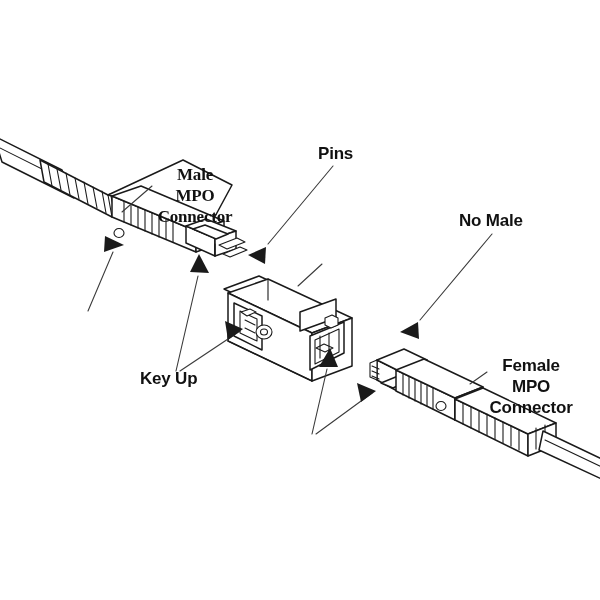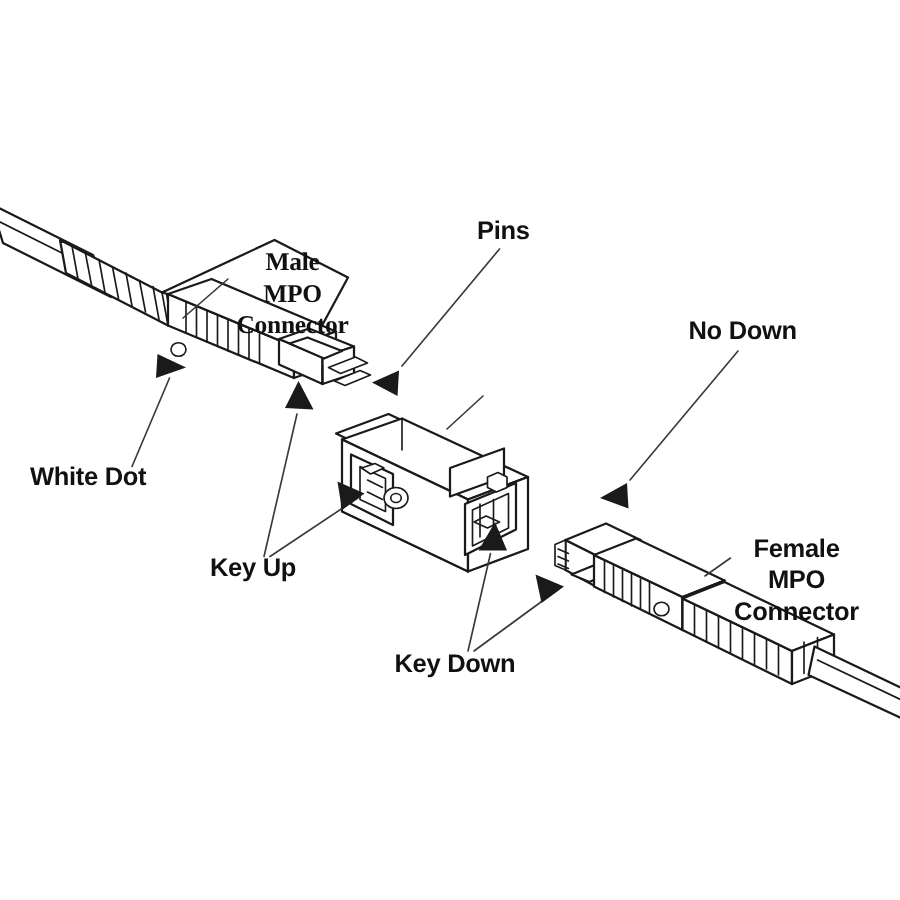--- a/index.html
+++ b/index.html
@@ -222,28 +222,26 @@
   </svg>
 
   <div class="label center" style="left:140px; top:122px; width:110px;">
     <div style="white-space:pre-line;font-family:Liberation Serif, serif;">Male
 MPO
 Connector</div>
   </div>
 
   <div class="label left" style="left:318px; top:143px;">Pins</div>
 
-  <div class="label left" style="left:459px; top:210px;">No Down</div>
-
-
-  <div class="label left" style="left:20px; top:307px;">White Dot</div>
+  <div class="label left" style="left:459px; top:210px;">No Male</div>
+
+
 
   <div class="label left" style="left:140px; top:368px;">Key Up</div>
 
-  <div class="label left" style="left:263px; top:432px;">Key Down</div>
 
   <div class="label center" style="left:476px; top:313px; width:110px;">
     <div style="white-space:pre-line;">Female
 MPO
 Connector</div>
   </div>
 
 </div>
 
 </body></html>

